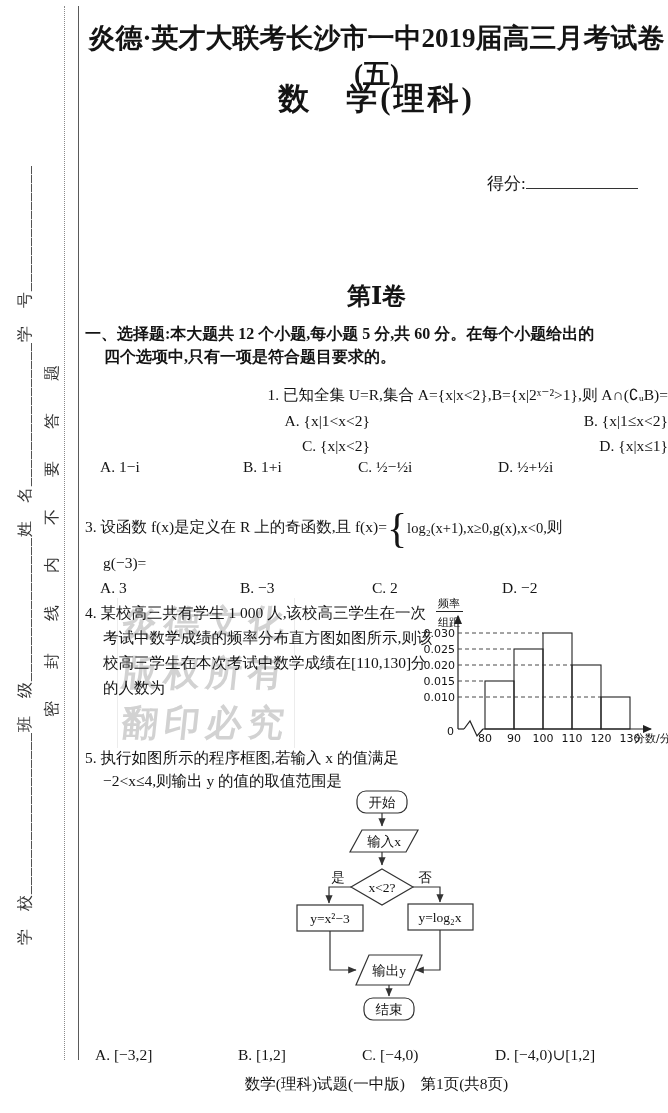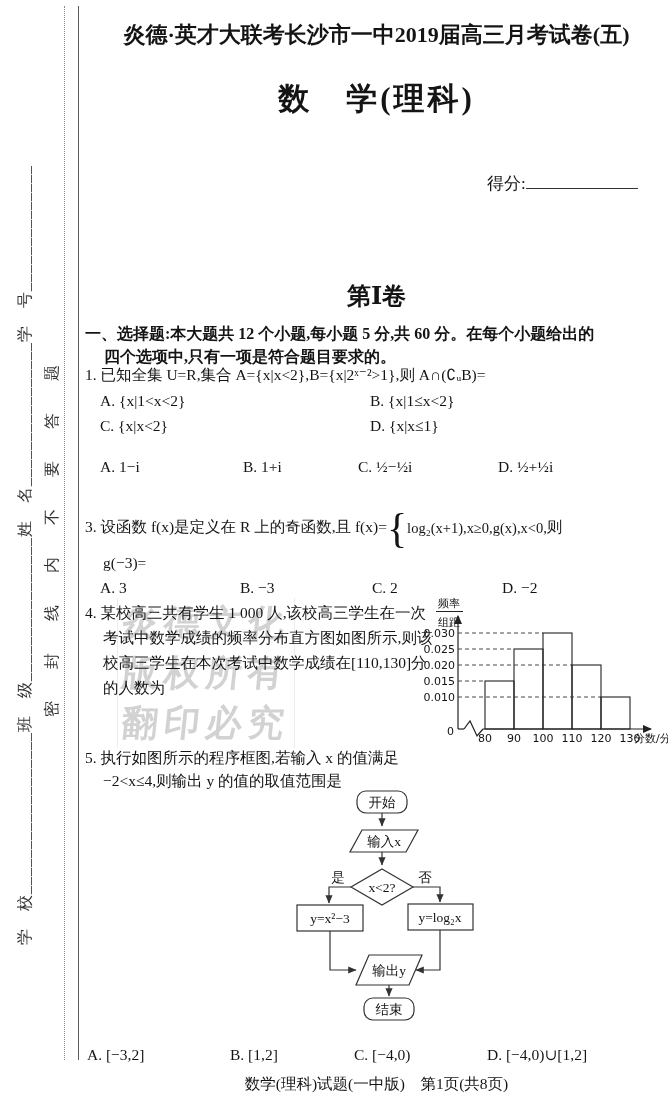--- a/index.html
+++ b/index.html
@@ -17,39 +17,39 @@
   .seal-solid{left:78px;top:6px;width:0;height:1054px;border-left:1px solid #5a5a5a;}
 
   
   .watermark{left:117px;top:598px;width:176px;height:150px;z-index:0;
              border-left:1px solid #ececec;border-right:1px solid #ececec;
              display:flex;flex-direction:column;justify-content:space-around;align-items:center;}
   .watermark div{font-size:36px;font-weight:bold;color:#d2d2d2;letter-spacing:6px;
                  transform:skewX(-6deg);line-height:42px;}
 
   
-  .title{left:85px;top:20px;width:583px;text-align:center;font-size:22px;font-weight:bold;z-index:1;}
+  .title{left:85px;top:20px;width:583px;text-align:center;font-size:27px;font-weight:bold;z-index:1;}
   .subject{left:85px;top:78px;width:583px;text-align:center;font-size:31px;font-weight:bold;letter-spacing:3px;z-index:1;}
   .score{left:487px;top:172px;font-size:17px;z-index:1;}
   .score .blank{display:inline-block;width:112px;height:15px;border-bottom:1px solid #333;}
   .intro{left:85px;top:220px;width:583px;font-size:16.5px;line-height:25px;z-index:1;}
   .intro .ind{text-indent:33px;}
   .part-heading{left:85px;top:280px;width:583px;text-align:center;font-size:24px;font-weight:bold;z-index:1;}
   .section-heading{left:85px;top:322px;width:588px;font-size:16px;font-weight:bold;line-height:23px;z-index:1;}
   .section-heading .wrap2{padding-left:19px;}
 
   
   .q{z-index:1;font-size:15.5px;line-height:22px;}
   .qstem{padding-left:18px;text-indent:-18px;}
   .opts{display:grid;padding-left:15px;margin-top:4px;row-gap:3px;}
   .opt{white-space:nowrap;}
   .nowrap{white-space:nowrap;}
   .q4-block{left:85px;top:600px;width:352px;line-height:25px;}
   .q5-block{left:85px;top:746px;width:345px;line-height:23px;}
-  .q5-opts{left:72px;top:1040px;width:583px;}
+  .q5-opts{left:80px;top:1040px;width:583px;}
   .footer{left:85px;top:1074px;width:583px;text-align:center;font-size:15.5px;z-index:1;}
 
   
   .brace{font-size:42px;font-weight:400;vertical-align:middle;line-height:40px;}
   .cases{display:inline-flex;vertical-align:middle;
          font-size:14.5px;line-height:19px;text-indent:0;}
 
   
   .hist{left:433px;top:594px;z-index:1;overflow:visible;}
   .hist .axis{stroke:#222;stroke-width:1.2;fill:none;}
@@ -90,21 +90,21 @@
   </div>
 
 
   <div class="abs part-heading">第Ⅰ卷</div>
 
   <div class="abs section-heading">
     <div>一、选择题:本大题共 12 个小题,每小题 5 分,共 60 分。在每个小题给出的</div>
     <div class="wrap2">四个选项中,只有一项是符合题目要求的。</div>
   </div>
 
-  <div class="abs q" style="left:85px;top:364px;width:583px;">
+  <div class="abs q" style="left:85px;top:384px;width:583px;text-align:right;">
     <div class="qstem nowrap"><span>1.</span> <span>已知全集 U=R,集合 A={x|x&lt;2},B={x|2ˣ⁻²&gt;1},则 A∩(∁ᵤB)=</span></div>
     <div class="opts" style="grid-template-columns:270px auto;">
       <span class="opt">A. {x|1&lt;x&lt;2}</span>
       <span class="opt">B. {x|1≤x&lt;2}</span>
       <span class="opt">C. {x|x&lt;2}</span>
       <span class="opt">D. {x|x≤1}</span>
     </div>
   </div>
 
   <div class="abs q" style="left:85px;top:444px;width:583px;">

